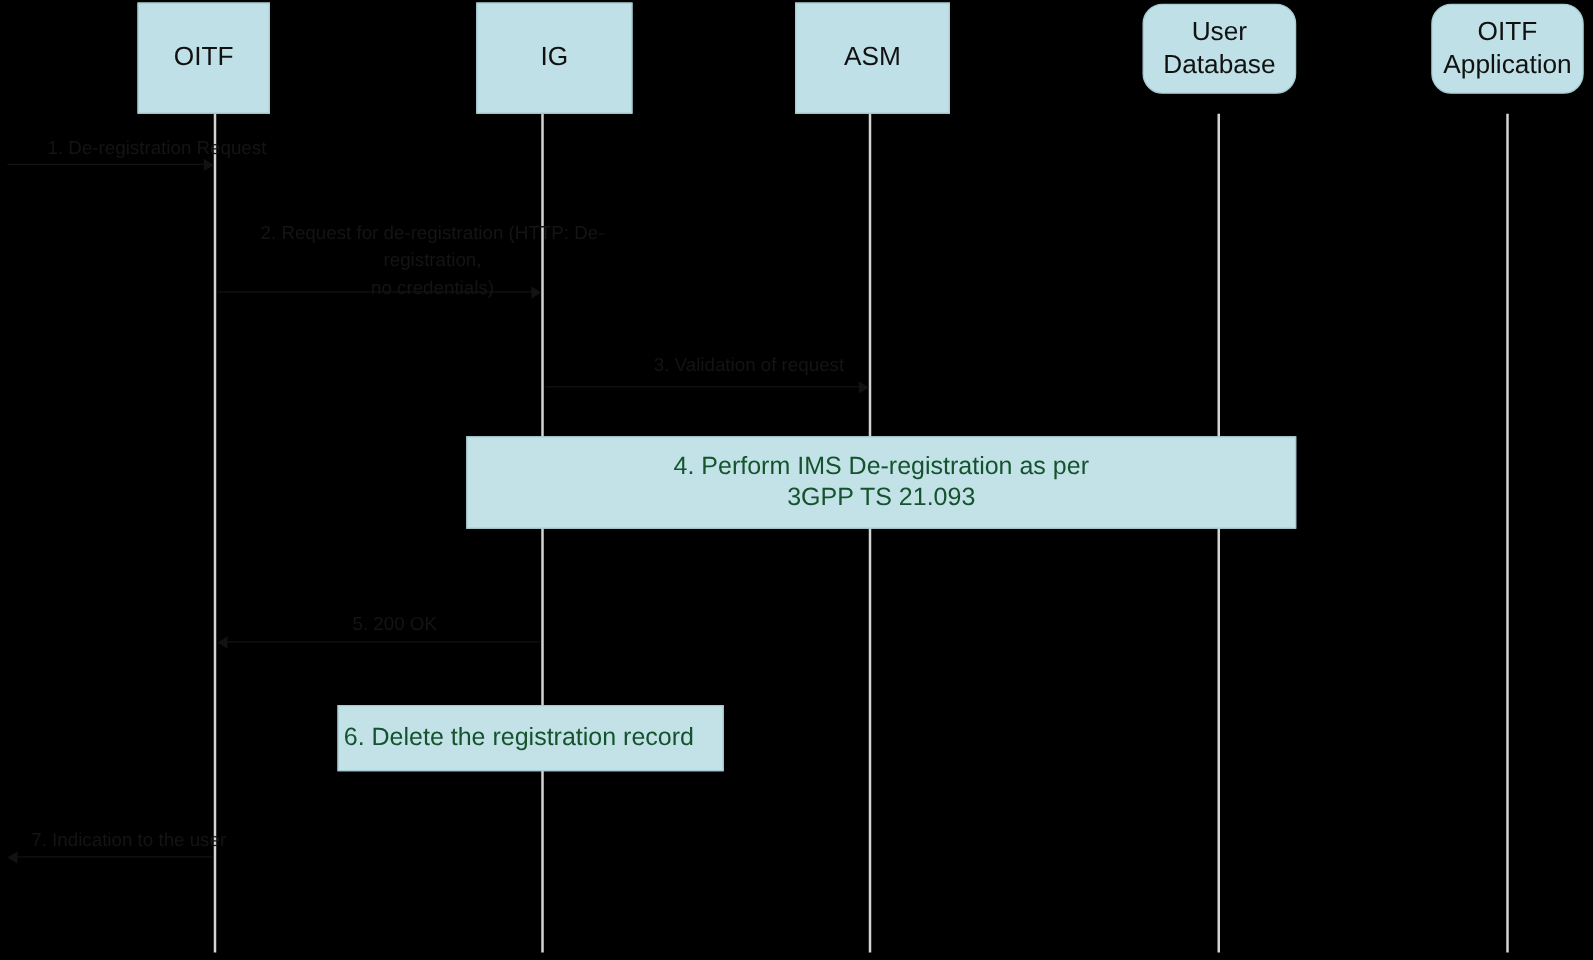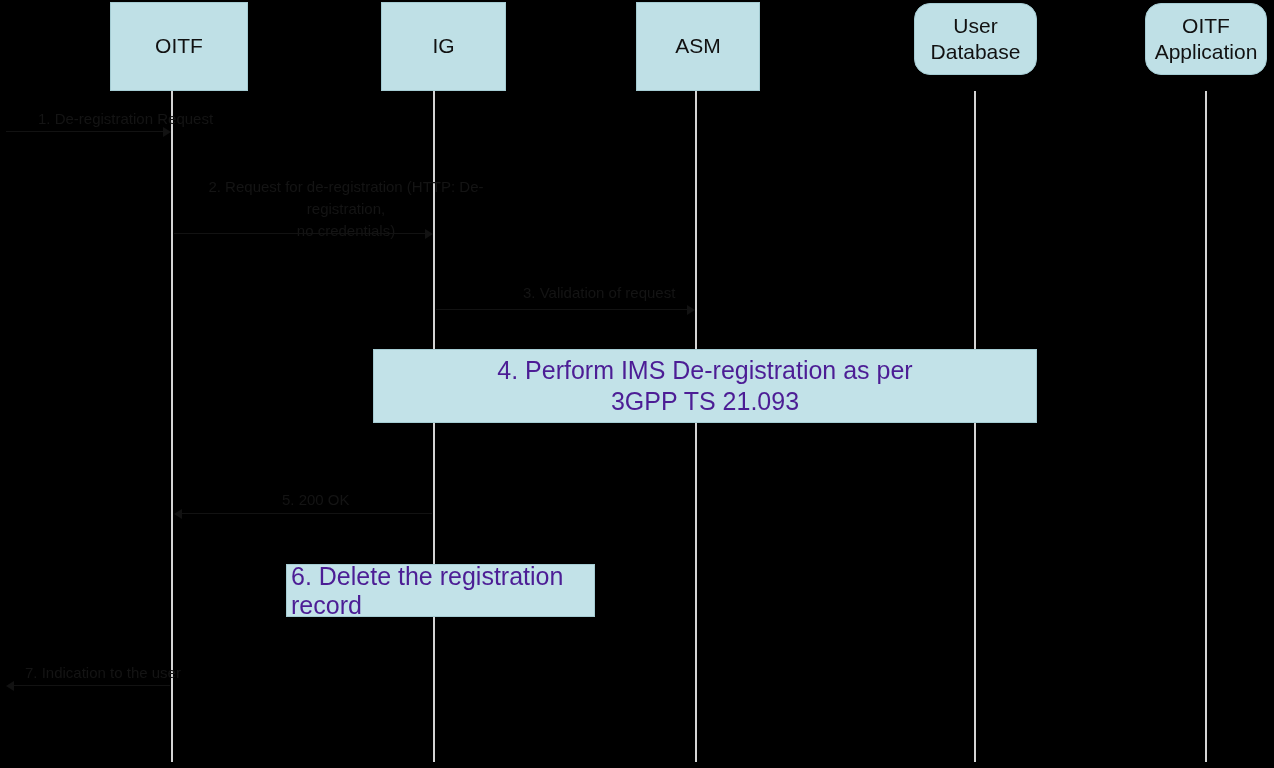--- a/index.html
+++ b/index.html
@@ -35,22 +35,22 @@
     width: 2px;
     height: 671px;
     background: #d4d4d4;
   }
   
   .action-box {
     position: absolute;
     background: #c2e2e8;
     border: 1px solid #a5ccd3;
     box-sizing: border-box;
-    color: #4c1d95;
-    font-size: 25px;
+    color: #14532d;
+    font-size: 20px;
     z-index: 3;
   }
   .action-box.centered {
     display: flex;
     flex-direction: column;
     align-items: center;
     justify-content: center;
     text-align: center;
     line-height: 1.25;
   }
@@ -90,21 +90,21 @@
 <body>
 
 <div class="diagram">
 
   <div class="lifeline" style="left:171px"></div>
   <div class="lifeline" style="left:433px"></div>
   <div class="lifeline" style="left:695px"></div>
   <div class="lifeline" style="left:974px"></div>
   <div class="lifeline" style="left:1205px"></div>
 
-  <div class="actor" style="left:110px; width:138px">
+  <div class="actor" style="left:110px; width:106px">
     <span>OITF</span>
   </div>
   <div class="actor" style="left:381px; width:125px">
     <span>IG</span>
   </div>
   <div class="actor" style="left:636px; width:124px">
     <span>ASM</span>
   </div>
   <div class="actor rounded" style="left:914px; width:123px">
     <span style="width:90px">User Database</span>
@@ -130,21 +130,21 @@
 
   <div class="action-box centered" style="left:373px; top:349px; width:664px; height:74px">
     <div>4. Perform IMS De-registration as per</div>
     <div>3GPP TS 21.093</div>
   </div>
 
   <div class="msg-label" style="left:262px; top:489px">5. 200 OK</div>
   <div class="arrow-line" style="left:180px; top:513px; width:252px"></div>
   <div class="arrow-head left" style="left:174px; top:509px"></div>
 
-  <div class="action-box left" style="left:286px; top:564px; width:309px; height:53px">
+  <div class="action-box left" style="left:270px; top:564px; width:309px; height:53px">
     <span>6. Delete the registration record</span>
   </div>
 
   <div class="msg-label" style="left:5px; top:662px">7. Indication to the user</div>
   <div class="arrow-line" style="left:12px; top:685px; width:158px"></div>
   <div class="arrow-head left" style="left:6px; top:681px"></div>
 
 </div>
 
 </body></html>

